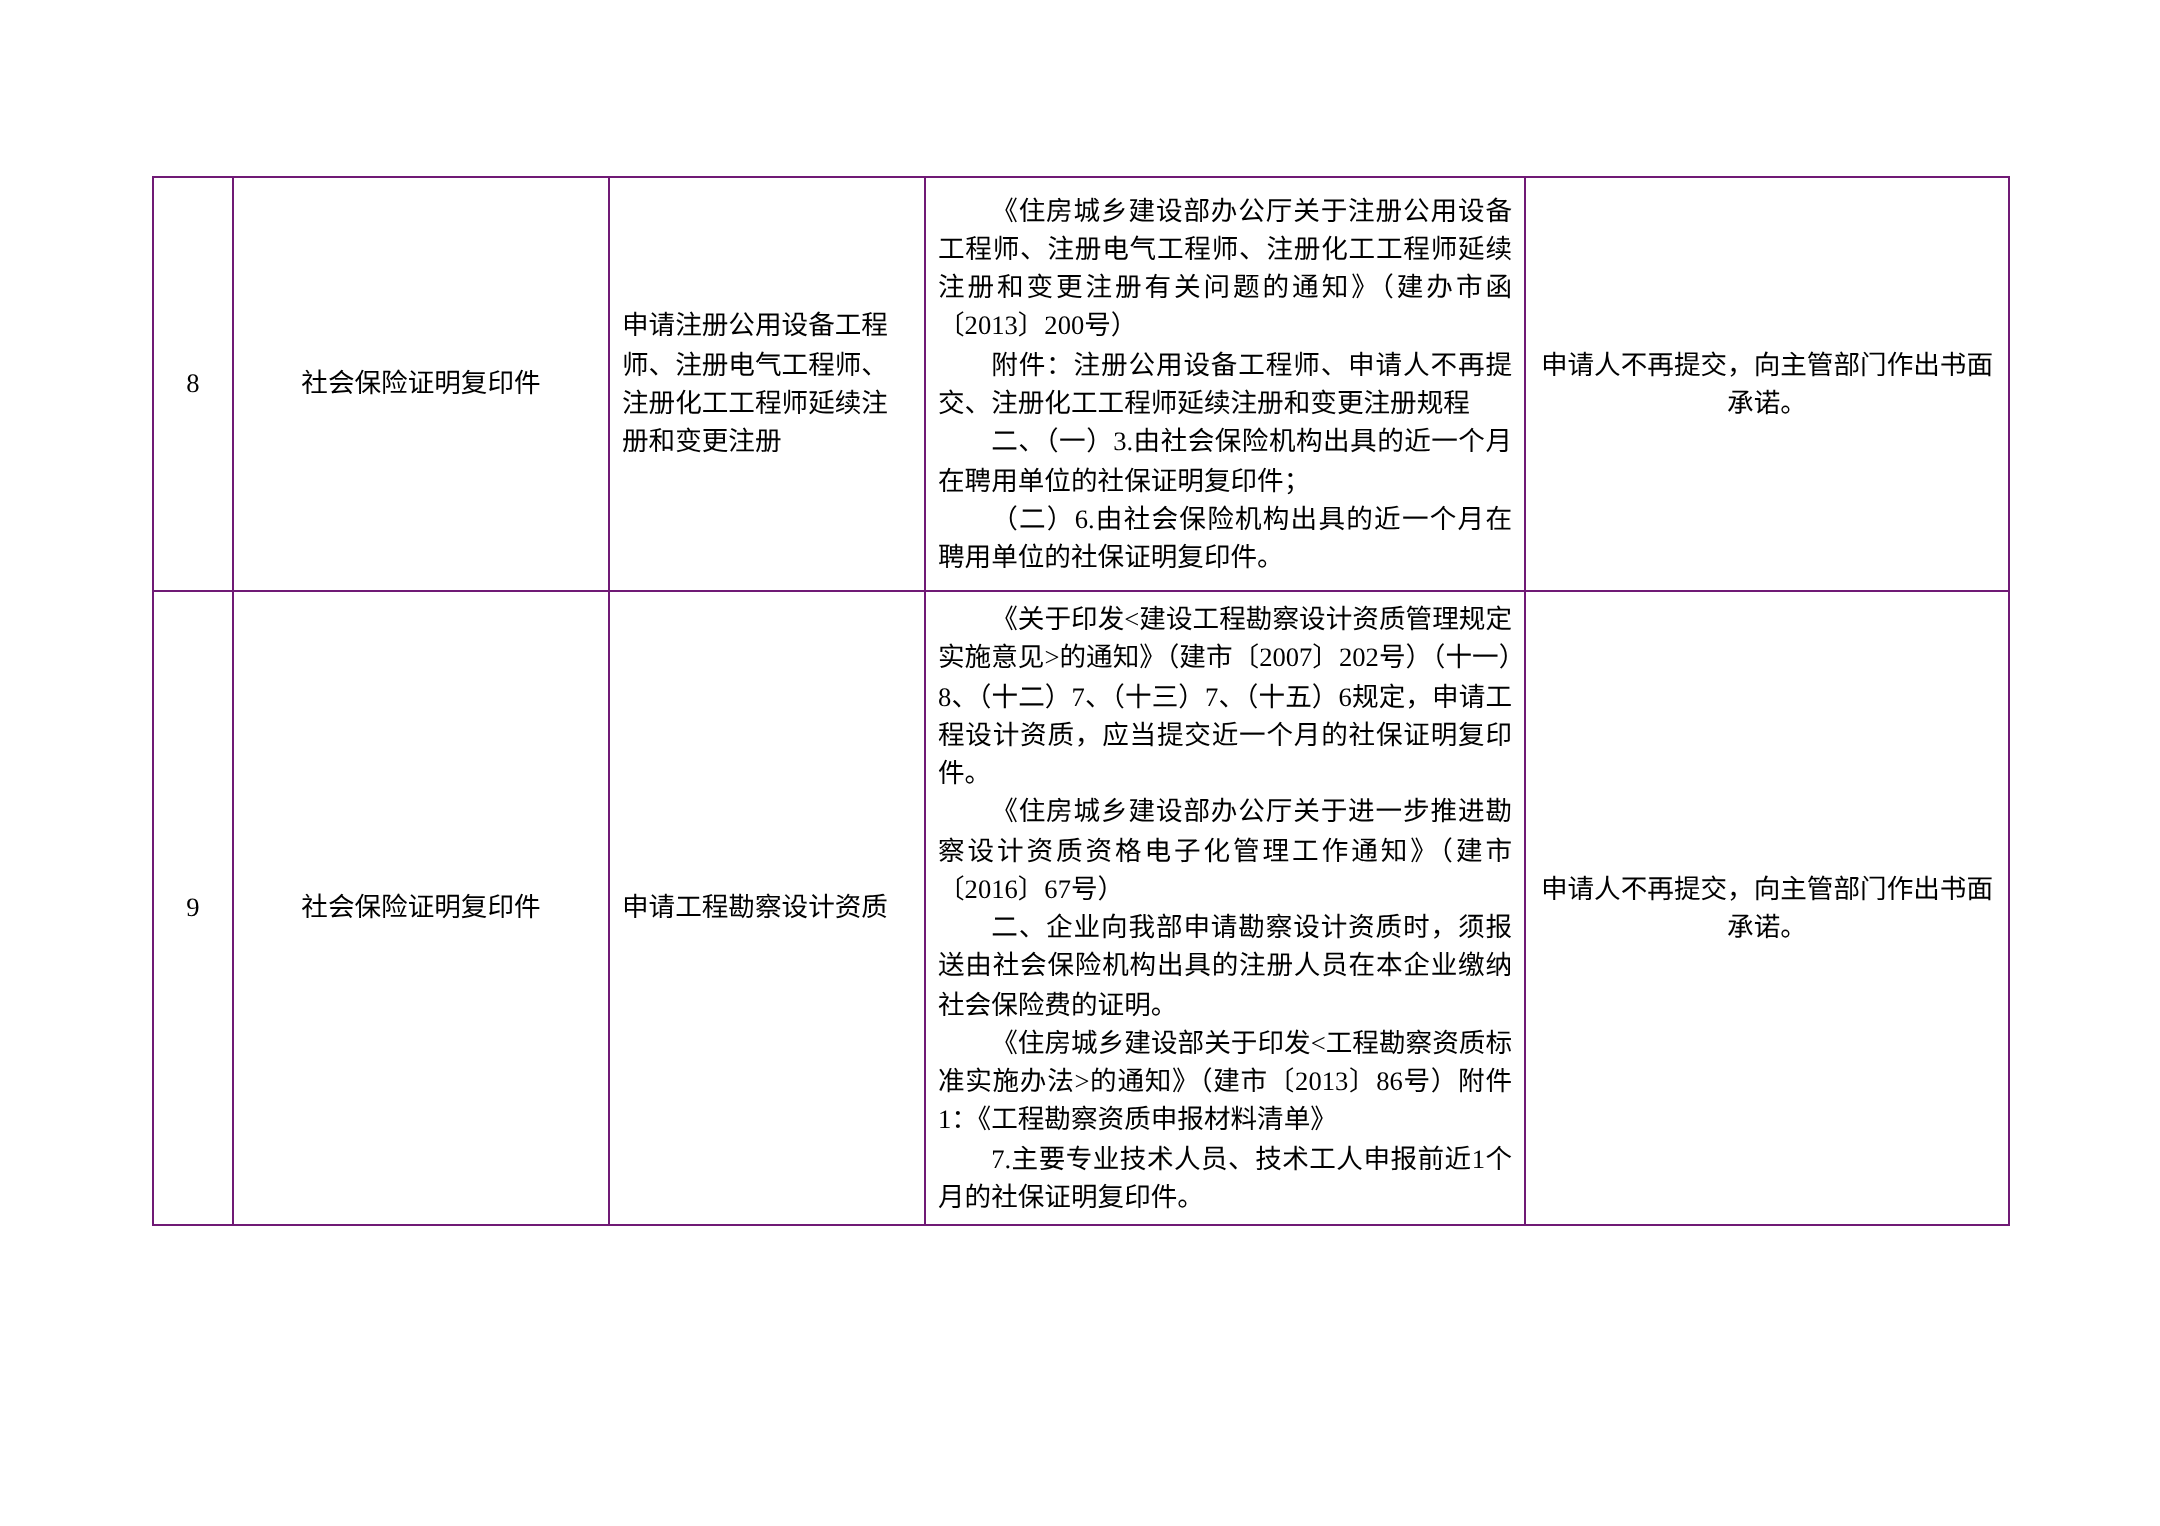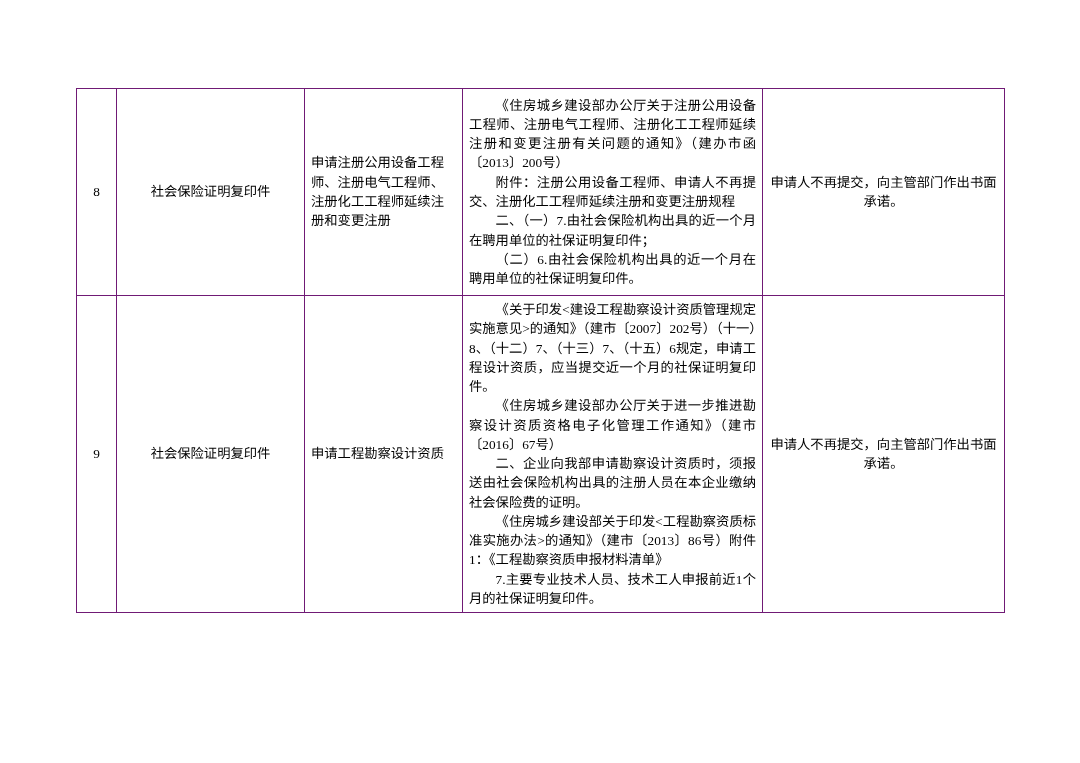--- a/index.html
+++ b/index.html
@@ -96,21 +96,21 @@
       <col class="c-note">
     </colgroup>
     <tbody>
       <tr class="row8">
         <td class="cell-index">8</td>
         <td class="cell-name">社会保险证明复印件</td>
         <td class="cell-item">申请注册公用设备工程师、注册电气工程师、注册化工工程师延续注册和变更注册</td>
         <td class="cell-basis">
           <p class="p indent">《住房城乡建设部办公厅关于注册公用设备工程师、注册电气工程师、注册化工工程师延续注册和变更注册有关问题的通知》（建办市函〔2013〕200号）</p>
           <p class="p indent">附件：注册公用设备工程师、申请人不再提交、注册化工工程师延续注册和变更注册规程</p>
-          <p class="p indent">二、（一）7.由社会保险机构出具的近一个月在聘用单位的社保证明复印件；</p>
+          <p class="p indent">二、（一）3.由社会保险机构出具的近一个月在聘用单位的社保证明复印件；</p>
           <p class="p indent">（二）6.由社会保险机构出具的近一个月在聘用单位的社保证明复印件。</p>
         </td>
         <td class="cell-note">申请人不再提交，向主管部门作出书面承诺。</td>
       </tr>
       <tr class="row9">
         <td class="cell-index">9</td>
         <td class="cell-name">社会保险证明复印件</td>
         <td class="cell-item">申请工程勘察设计资质</td>
         <td class="cell-basis">
           <p class="p indent">《关于印发&lt;建设工程勘察设计资质管理规定实施意见&gt;的通知》（建市〔2007〕202号）（十一）8、（十二）7、（十三）7、（十五）6规定，申请工程设计资质，应当提交近一个月的社保证明复印件。</p>

